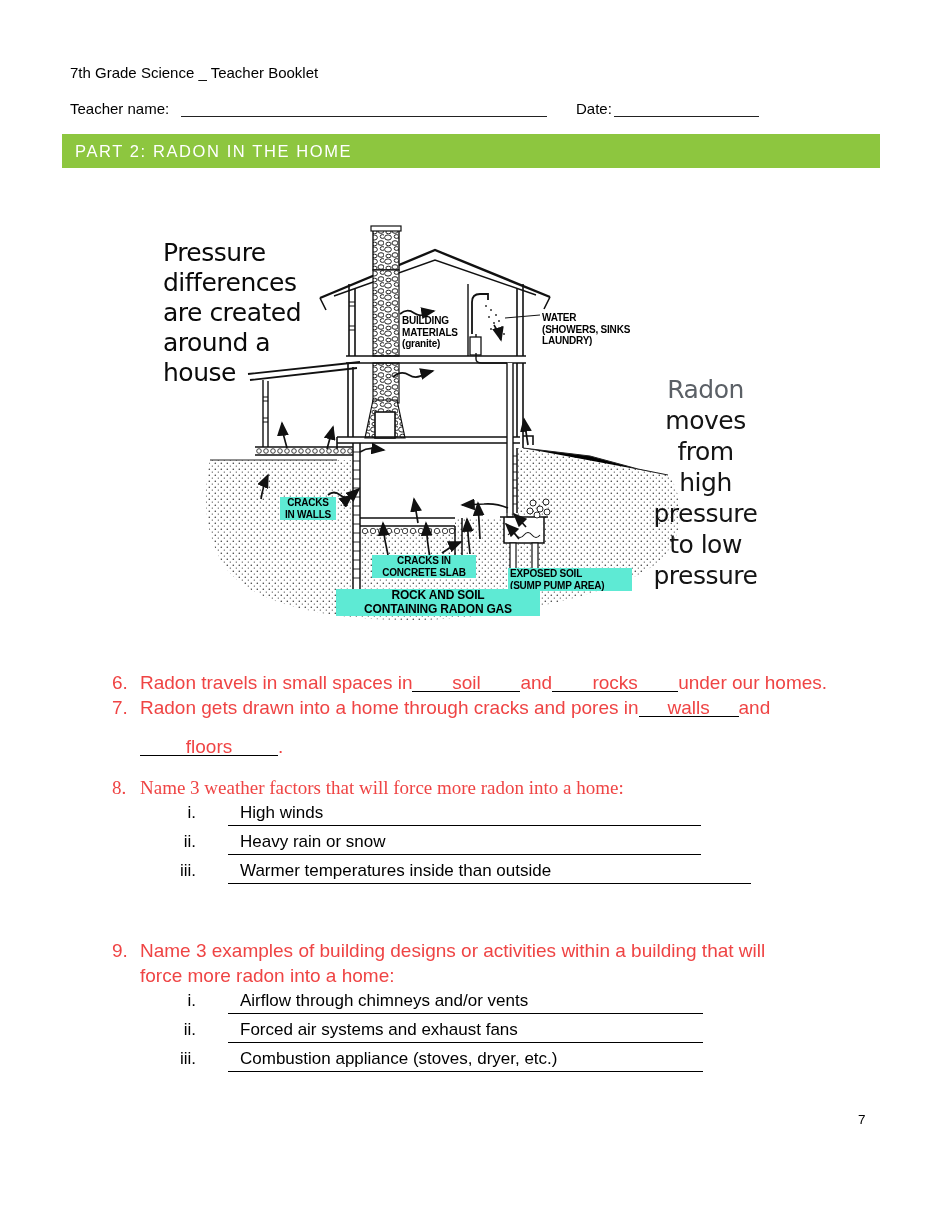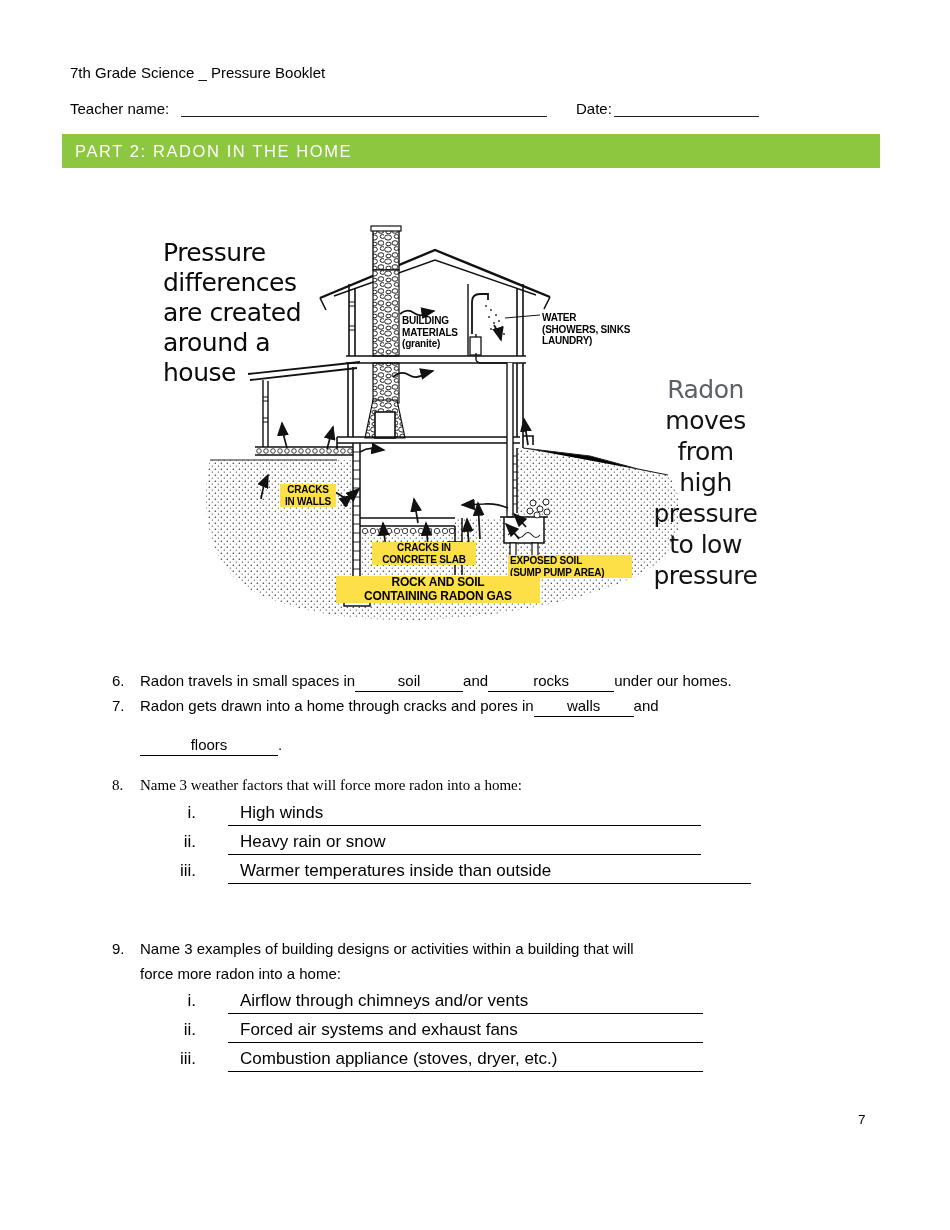--- a/index.html
+++ b/index.html
@@ -10,37 +10,37 @@
   .blankline{display:inline-block;border-bottom:1.3px solid #222;height:16px;vertical-align:bottom;}
   .banner{background:#8dc63f;color:#ffffff;font-size:16.5px;letter-spacing:1.6px;
           line-height:34px;padding-left:13px;}
   .comic{font-family:"DejaVu Sans",sans-serif;white-space:pre-line;}
   .caption-left{font-size:25px;line-height:30px;color:#0a0a0a;letter-spacing:-0.5px;}
   .caption-right{font-size:25px;line-height:31px;color:#141414;letter-spacing:-0.5px;text-align:center;}
   .radon-word{color:#5b6066;}
   .dlabel{font-weight:bold;font-size:10px;line-height:11.5px;white-space:pre-line;
           letter-spacing:-0.2px;color:#000;}
   .dlabel.big{font-size:12px;line-height:13.5px;}
-  .bgw{background:#fde047;padding:0 2px;}
+  .bgw{background:#5eead4;padding:0 2px;margin-top:13px;}
   .ctr{text-align:center;}
-  .qrow{font-size:15px;color:#000000;white-space:nowrap;}
+  .qrow{font-size:19px;color:#ef4444;white-space:nowrap;}
   .qnum{display:inline-block;width:28px;}
   .blank{display:inline-block;border-bottom:1.4px solid #000;text-align:center;height:19px;}
   .ansrow{font-size:17px;color:#000;white-space:nowrap;}
   .rn{display:inline-block;width:196px;text-align:right;}
   .aline{display:inline-block;border-bottom:1.4px solid #000;padding-left:12px;margin-left:32px;height:22px;}
   .w473{width:461px;} .w523{width:511px;} .w475{width:463px;}
   .pagenum{font-size:13.5px;color:#000;}
 </style>
 </head>
 <body>
 
 <div class="page">
 
-  <div class="abs hdr" style="left:70px;top:64px;">7th Grade Science _ Pressure Booklet</div>
+  <div class="abs hdr" style="left:70px;top:64px;">7th Grade Science _ Teacher Booklet</div>
 
   <div class="abs" style="left:70px;top:98px;width:810px;height:20px;">
     <span class="abs hdr" style="left:0;top:2px;">Teacher name:</span>
     <span class="abs blankline" style="left:111px;top:2px;width:366px;"></span>
     <span class="abs hdr" style="left:506px;top:2px;">Date:</span>
     <span class="abs blankline" style="left:544px;top:2px;width:145px;"></span>
   </div>
 
   <div class="abs banner" style="left:62px;top:134px;width:805px;height:34px;">PART 2: RADON IN THE HOME</div>
 

